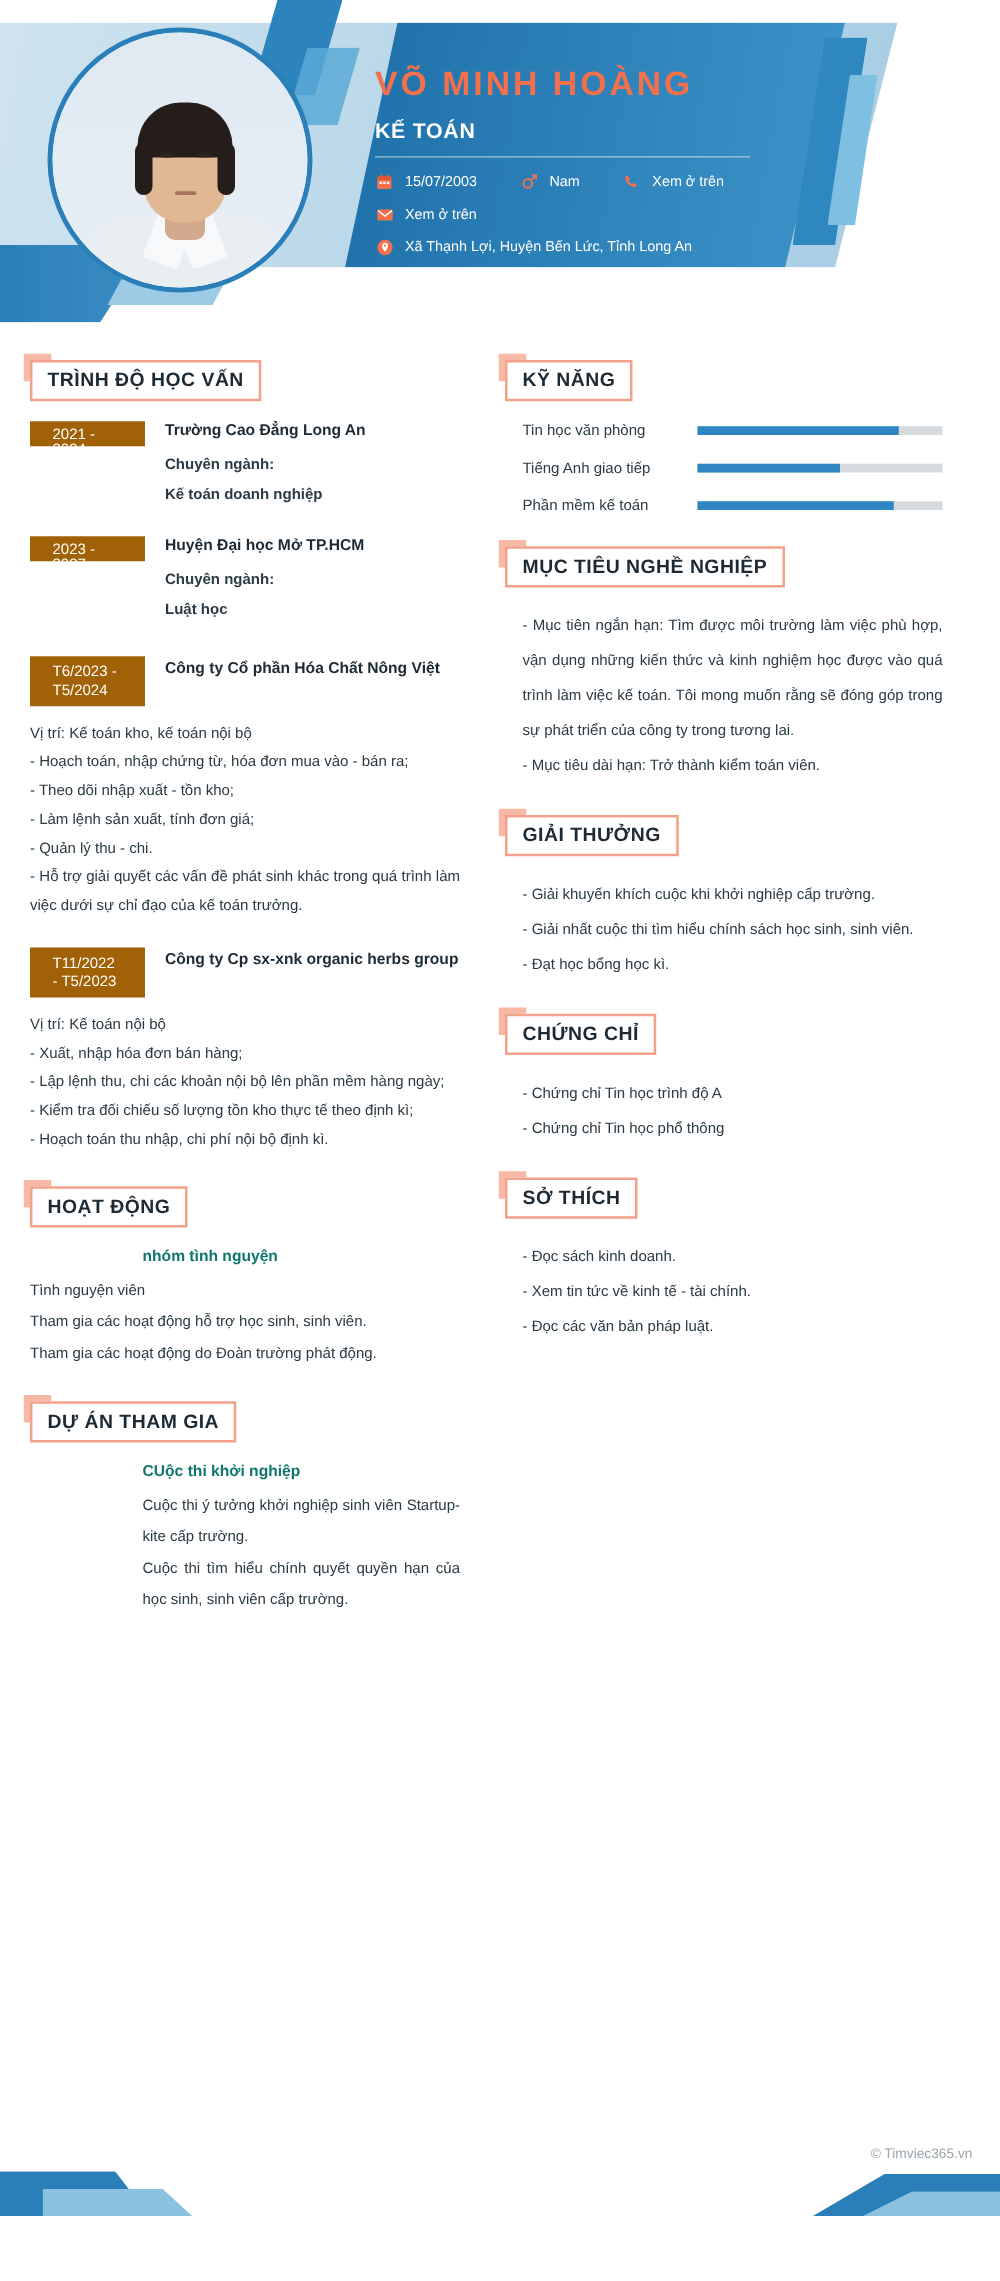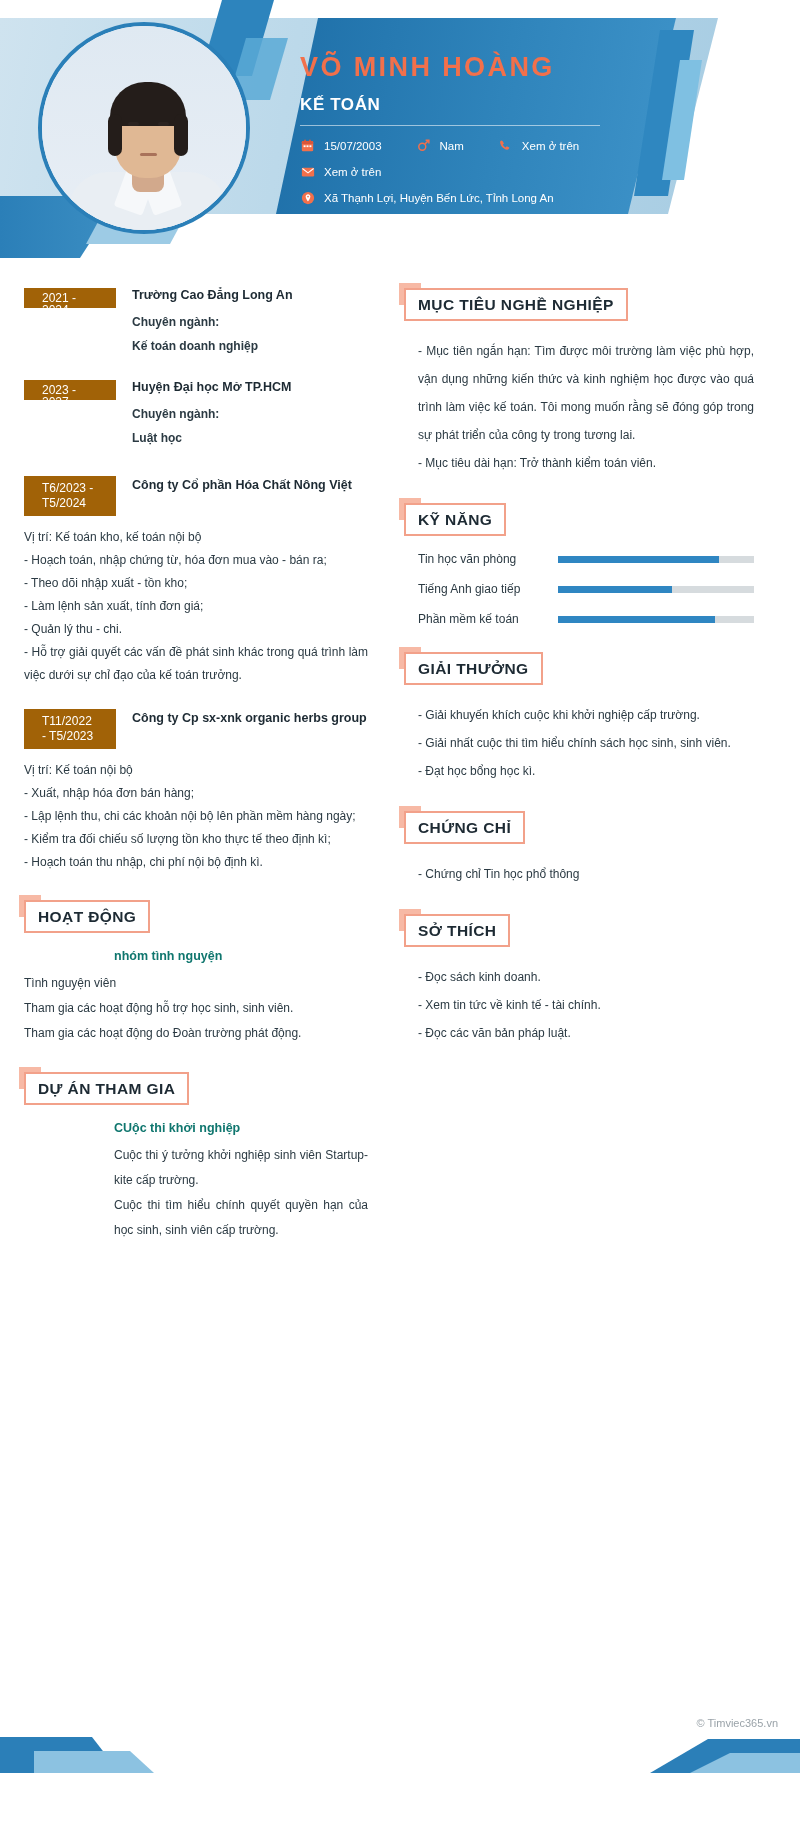--- a/index.html
+++ b/index.html
@@ -389,20 +389,23 @@
         </div>
       </div>
     </div>
   </div>
 
   <div class="body-wrap">
 
     <div class="col-left">
 
       <div class="section">
+        <div class="sec-title-wrap">
+          <span class="sec-title">TRÌNH ĐỘ HỌC VẤN</span>
+        </div>
 
         <div class="edu-row">
           <div class="date-chip">2021 - 2024</div>
           <div class="edu-body">
             <div class="org-name">Trường Cao Đẳng Long An</div>
             <div class="edu-detail">Chuyên ngành:</div>
             <div class="edu-detail" style="margin-top:0">Kế toán doanh nghiệp</div>
           </div>
         </div>
 
@@ -464,28 +467,20 @@
         <div class="plain-block indent-90" style="text-align:justify">Cuộc thi ý tưởng khởi nghiệp sinh viên Startup-kite cấp trường.</div>
         <div class="plain-block indent-90" style="text-align:justify">Cuộc thi tìm hiểu chính quyết quyền hạn của học sinh, sinh viên cấp trường.</div>
       </div>
 
     </div>
 
     <div class="col-right">
 
       <div class="section">
         <div class="sec-title-wrap">
-          <span class="sec-title">MỤC TIÊU NGHỀ NGHIỆP</span>
-        </div>
-        <div class="para">- Mục tiên ngắn hạn: Tìm được môi trường làm việc phù hợp, vận dụng những kiến thức và kinh nghiệm học được vào quá trình làm việc kế toán. Tôi mong muốn rằng sẽ đóng góp trong sự phát triển của công ty trong tương lai.</div>
-        <div class="para">- Mục tiêu dài hạn: Trở thành kiểm toán viên.</div>
-      </div>
-
-      <div class="section">
-        <div class="sec-title-wrap">
           <span class="sec-title">KỸ NĂNG</span>
         </div>
 
         <div class="skill-row">
           <span class="skill-name">Tin học văn phòng</span>
           <span class="skill-bar">
             <span class="skill-fill" id="skill-fill-0" style="width: 82%;"></span>
           </span>
         </div>
         <div class="skill-row">
@@ -497,31 +492,40 @@
         <div class="skill-row">
           <span class="skill-name">Phần mềm kế toán</span>
           <span class="skill-bar">
             <span class="skill-fill" id="skill-fill-2" style="width: 80%;"></span>
           </span>
         </div>
       </div>
 
       <div class="section">
         <div class="sec-title-wrap">
+          <span class="sec-title">MỤC TIÊU NGHỀ NGHIỆP</span>
+        </div>
+        <div class="para">- Mục tiên ngắn hạn: Tìm được môi trường làm việc phù hợp, vận dụng những kiến thức và kinh nghiệm học được vào quá trình làm việc kế toán. Tôi mong muốn rằng sẽ đóng góp trong sự phát triển của công ty trong tương lai.</div>
+        <div class="para">- Mục tiêu dài hạn: Trở thành kiểm toán viên.</div>
+      </div>
+
+      <div class="section">
+        <div class="sec-title-wrap">
           <span class="sec-title">GIẢI THƯỞNG</span>
         </div>
         <div class="bullets" style="text-align:justify">- Giải khuyến khích cuộc khi khởi nghiệp cấp trường.</div>
         <div class="bullets" style="text-align:justify">- Giải nhất cuộc thi tìm hiểu chính sách học sinh, sinh viên.</div>
         <div class="bullets">- Đạt học bổng học kì.</div>
       </div>
 
       <div class="section">
         <div class="sec-title-wrap">
           <span class="sec-title">CHỨNG CHỈ</span>
         </div>
+        <div class="bullets">- Chứng chỉ Tin học trình độ A</div>
         <div class="bullets">- Chứng chỉ Tin học phổ thông</div>
       </div>
 
       <div class="section">
         <div class="sec-title-wrap">
           <span class="sec-title">SỞ THÍCH</span>
         </div>
         <div class="bullets">- Đọc sách kinh doanh.</div>
         <div class="bullets">- Xem tin tức về kinh tế - tài chính.</div>
         <div class="bullets">- Đọc các văn bản pháp luật.</div>

